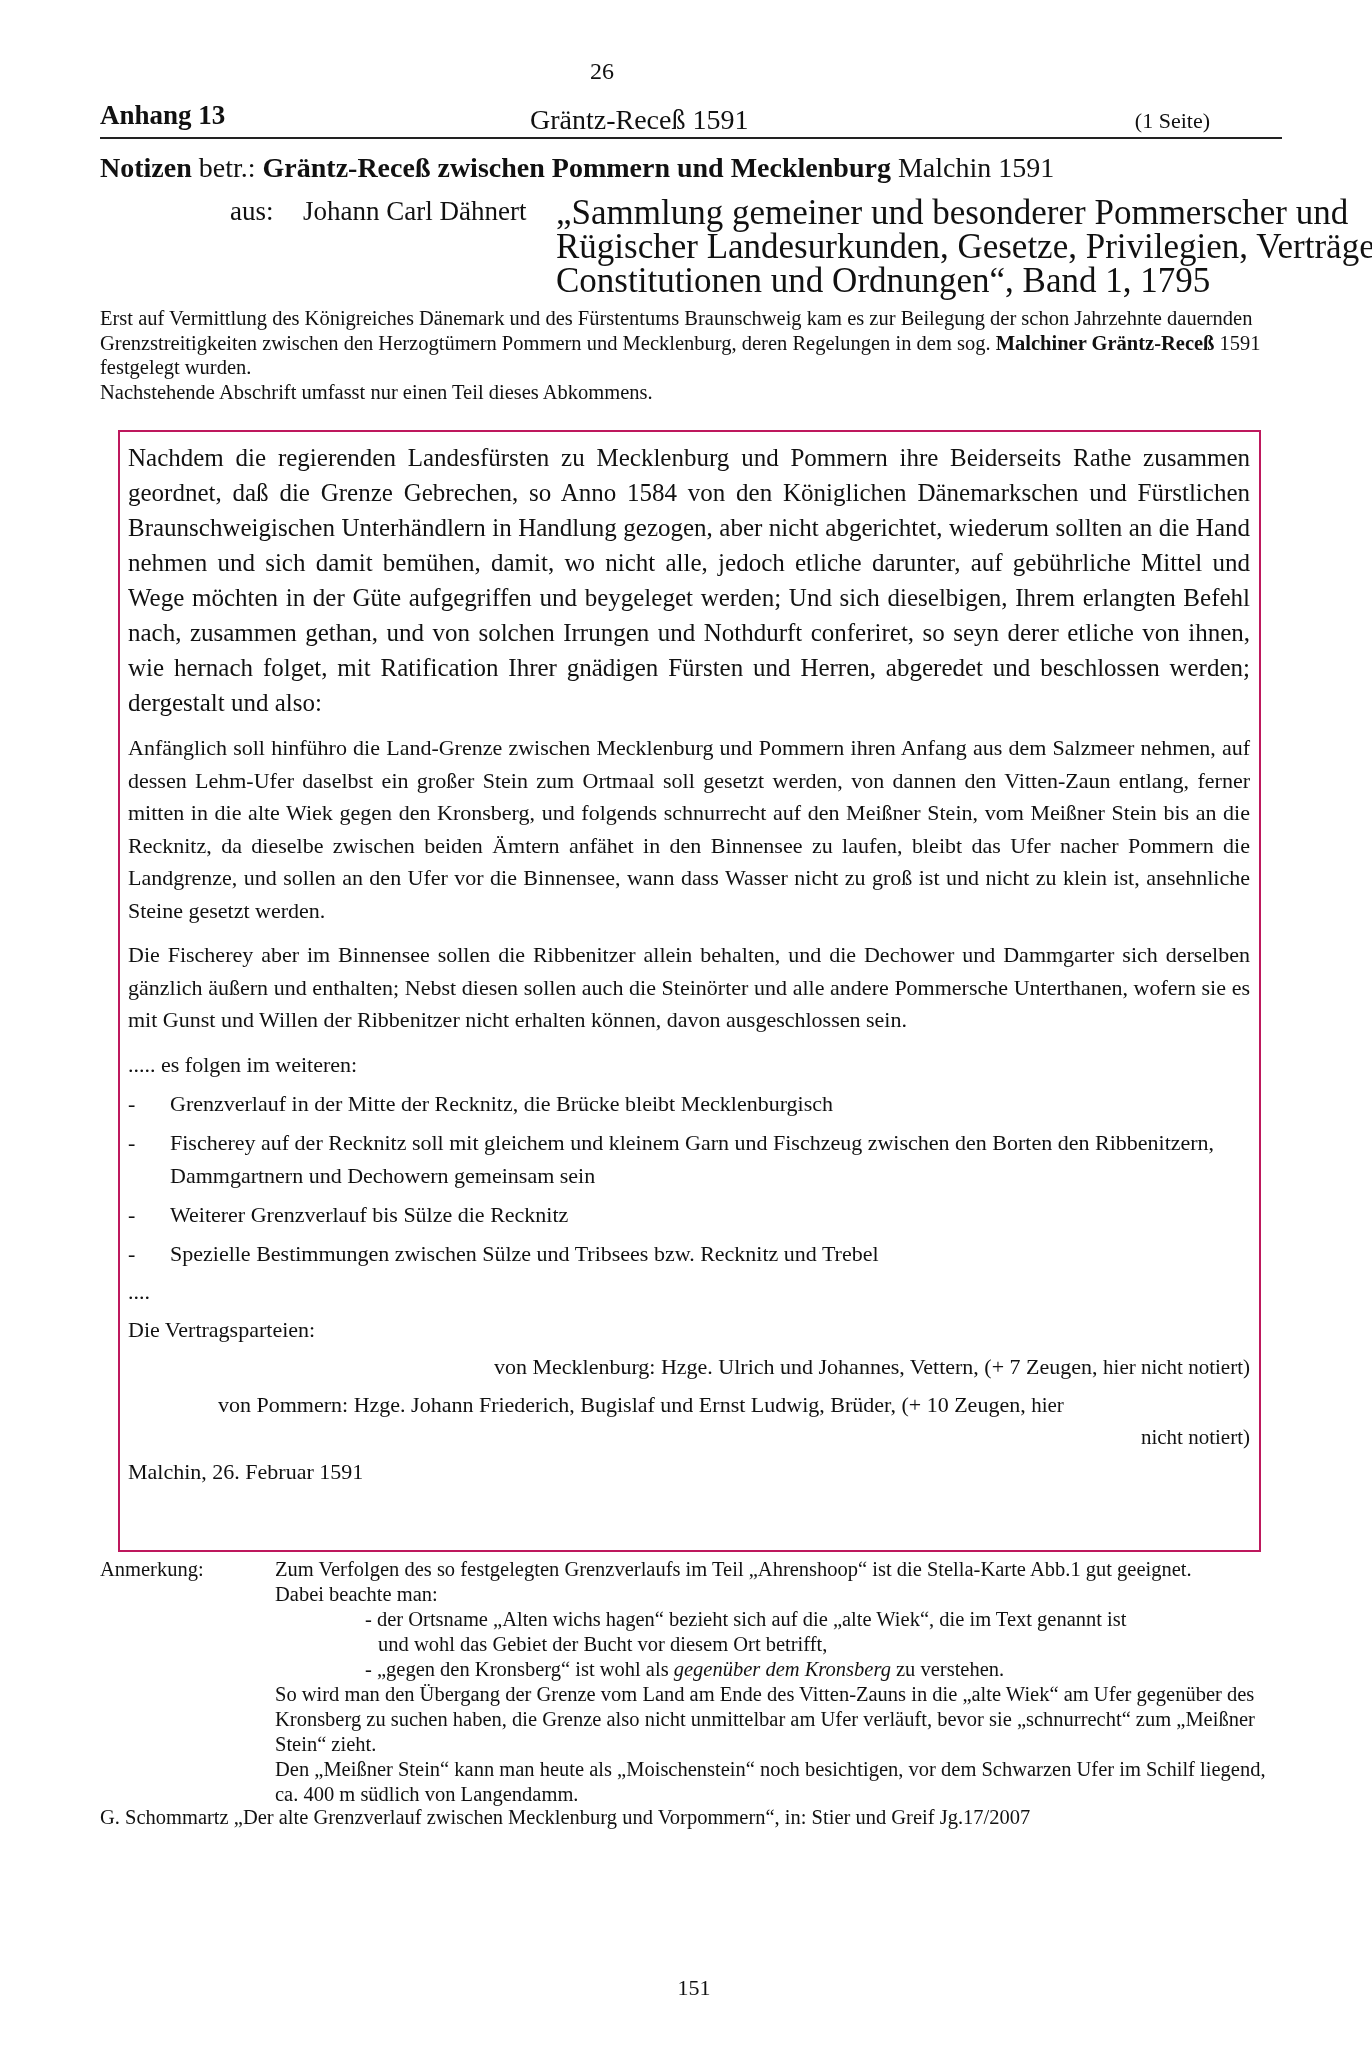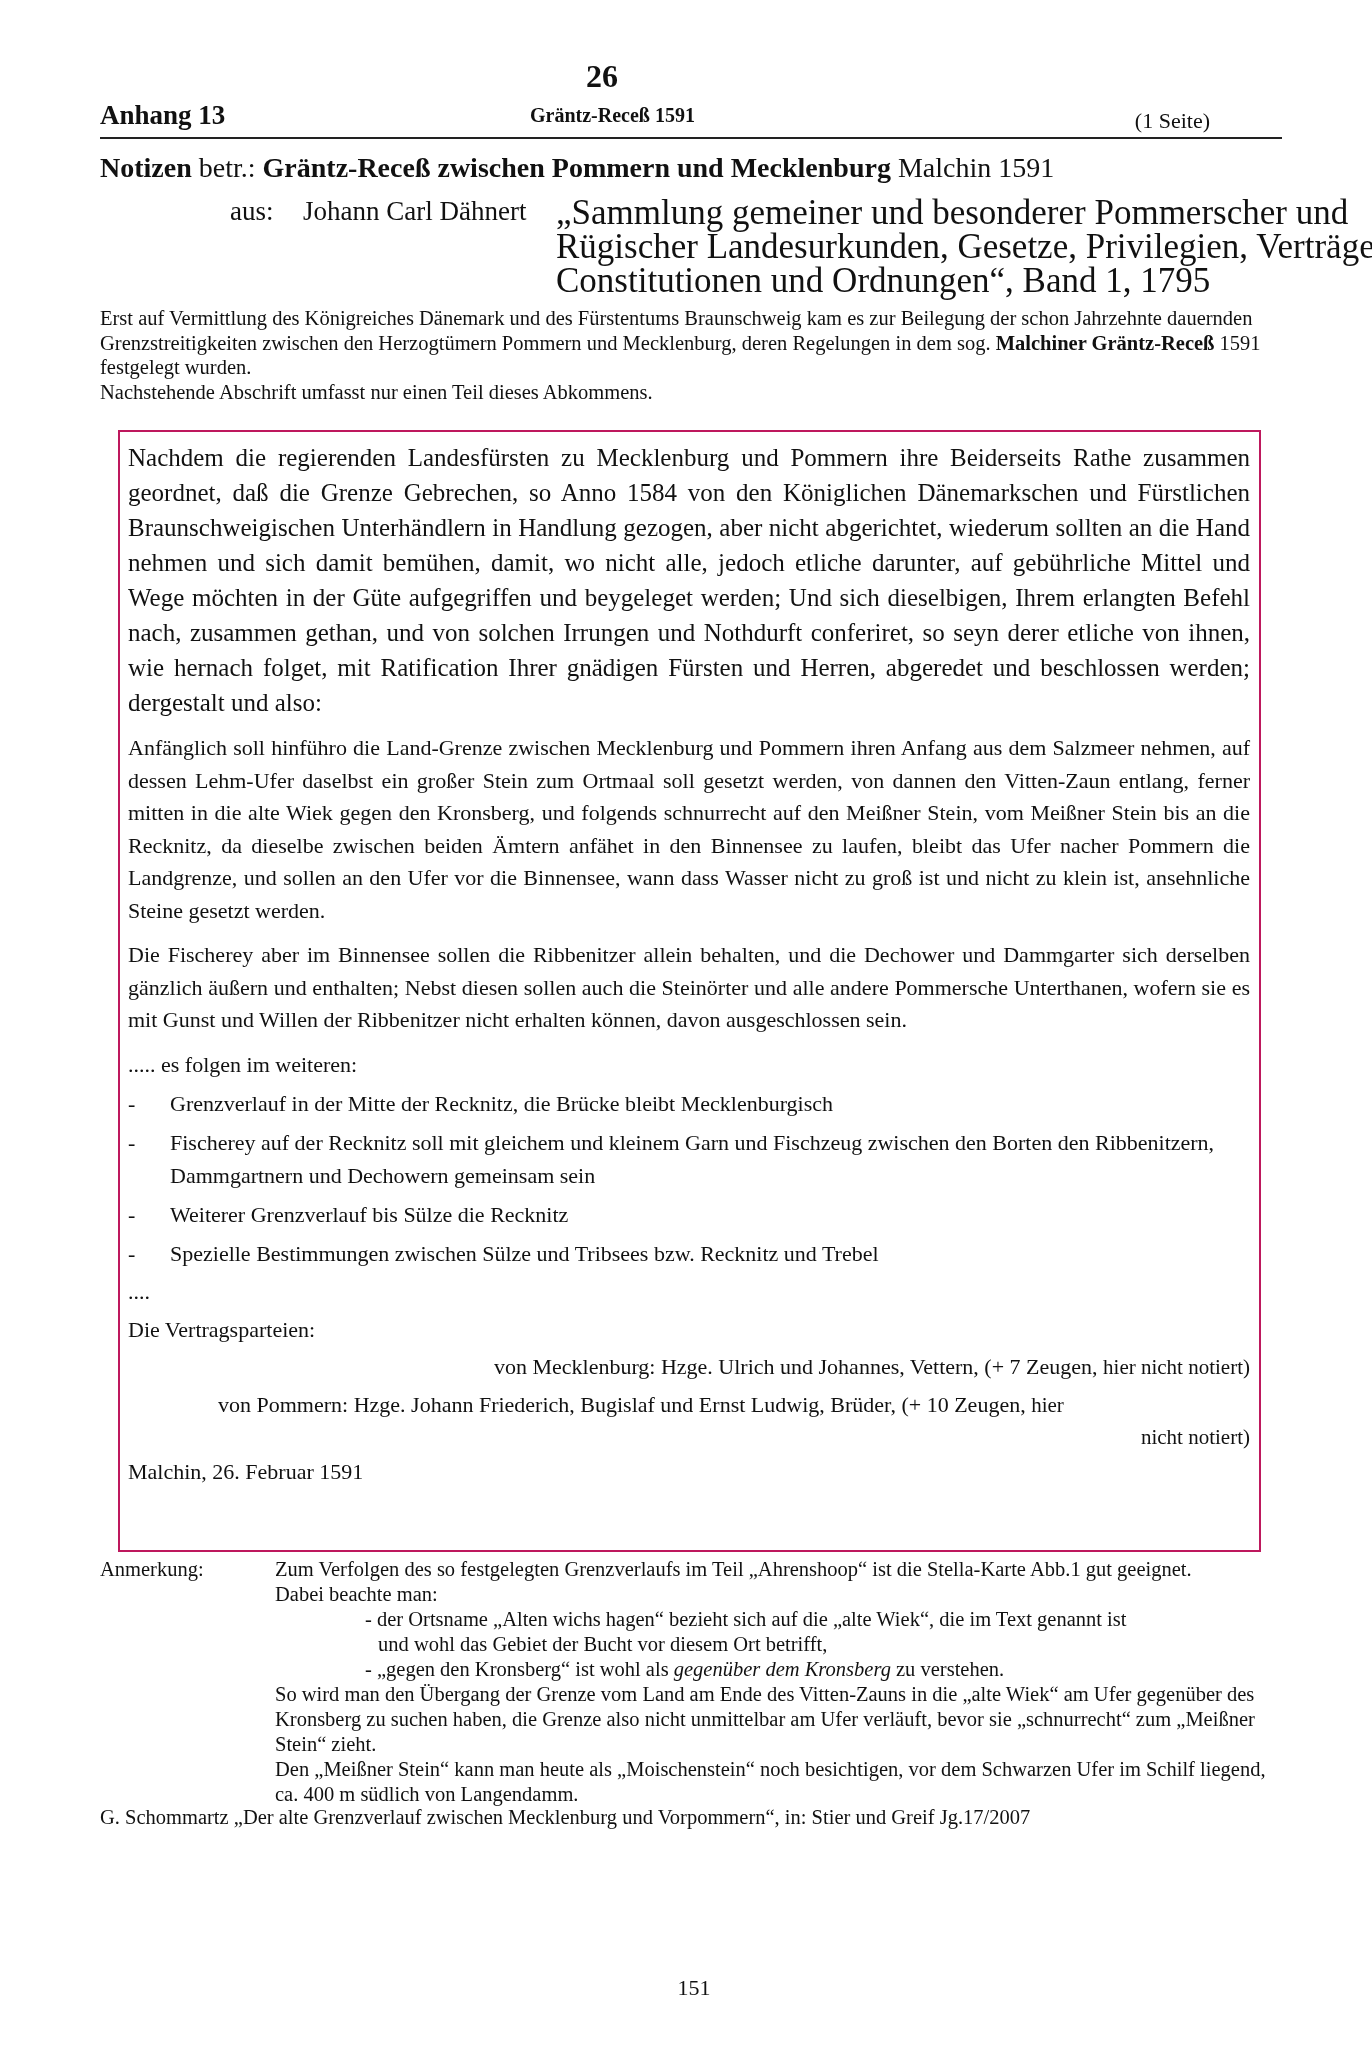--- a/index.html
+++ b/index.html
@@ -1,24 +1,24 @@
 <!DOCTYPE html>
 <html><head>
 <meta charset="utf-8">
 <style>
   html, body { margin: 0; padding: 0; background: #ffffff; }
   body {
     width: 1372px; height: 2048px; position: relative; overflow: hidden;
     font-family: "Liberation Serif", serif; color: #111;
   }
   .abs { position: absolute; }
-  .page-num-top { left: 0; width: 1204px; top: 58px; text-align: center; font-size: 32px; font-weight: bold; }
+  .page-num-top { left: 0; width: 1204px; top: 58px; text-align: center; font-size: 24px; }
   .header-row { left: 100px; top: 100px; width: 1180px; height: 40px; }
   .header-left { position: absolute; left: 0; top: 0; font-size: 27px; font-weight: bold; }
-  .header-center { position: absolute; left: 430px; top: 4px; font-size: 20px; font-weight: bold; }
+  .header-center { position: absolute; left: 430px; top: 4px; font-size: 28px; font-weight: normal; }
   .header-right { position: absolute; right: 70px; top: 8px; font-size: 22px; }
   .header-rule { left: 100px; top: 137px; width: 1182px; height: 0; border-top: 2px solid #222; }
   .notizen { left: 100px; top: 152px; font-size: 28px; white-space: nowrap; }
   .notizen b { font-weight: bold; }
   .aus-label { left: 230px; top: 196px; font-size: 27px; }
   .aus-author { left: 303px; top: 196px; font-size: 27px; }
   .aus-title { left: 556px; top: 196px; font-size: 35px; line-height: 34px; white-space: nowrap; }
   .intro { left: 100px; top: 306px; width: 1180px; font-size: 20.5px; line-height: 24.5px; }
   .intro p { margin: 0; }
   .box {

